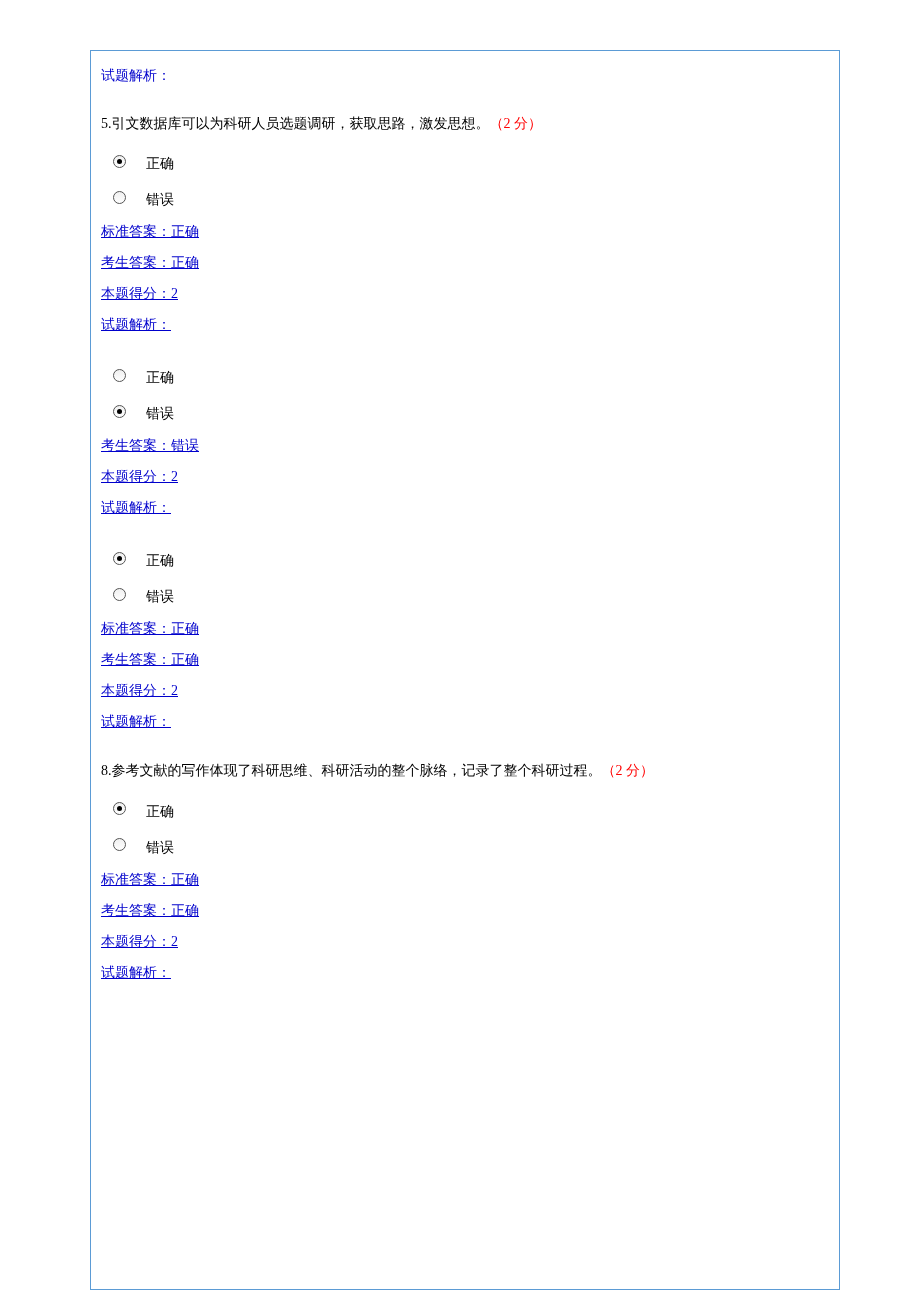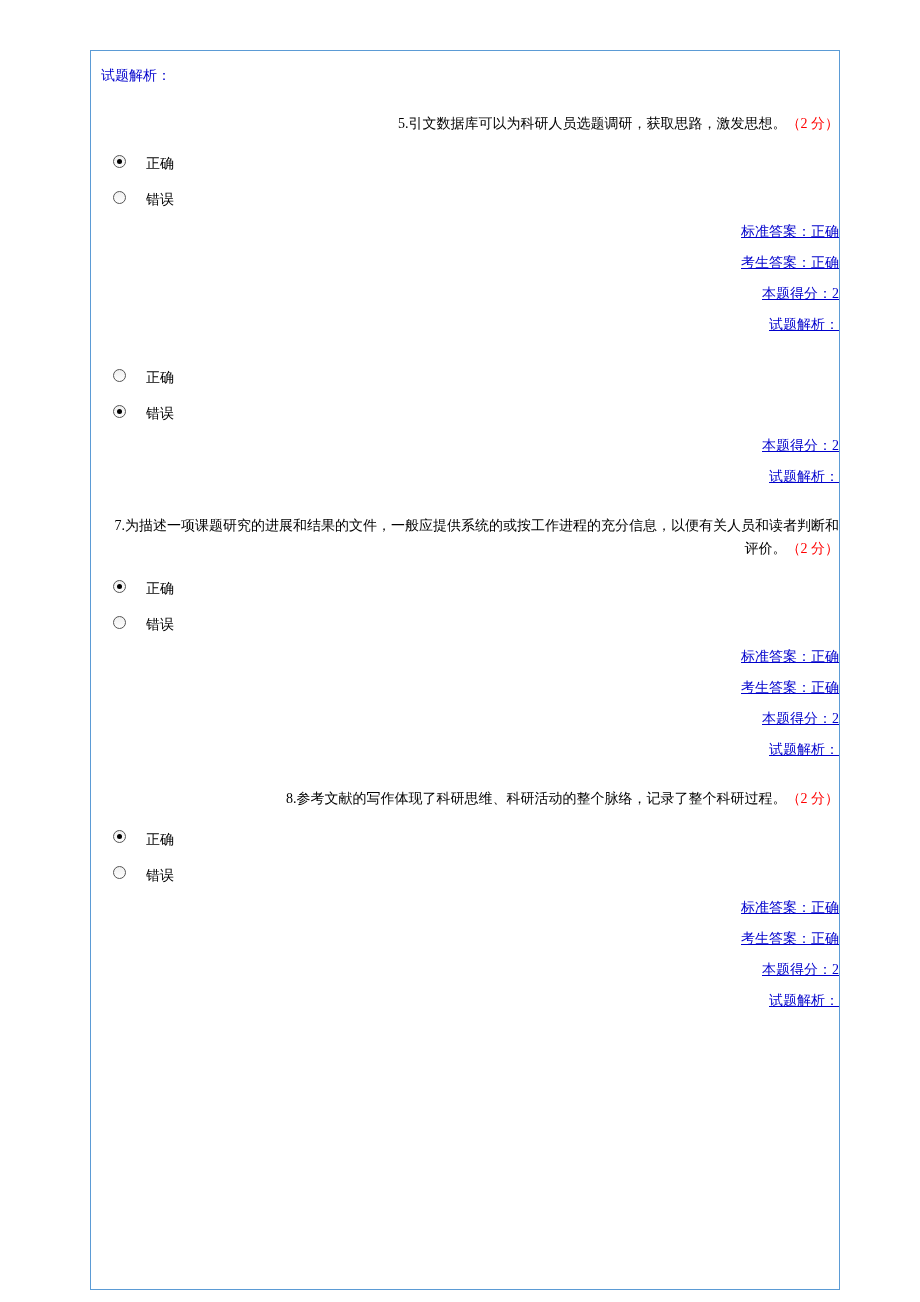--- a/index.html
+++ b/index.html
@@ -10,21 +10,21 @@
   body {
     font-family: "SimSun", "宋体", serif;
     font-size: 14px;
     background: #fff;
     padding: 0;
     width: 920px;
   }
   .page-border {
     border: 1px solid #5b9bd5;
     margin: 50px 80px 0 90px;
-    padding: 16px 0 10px 10px;
+    padding: 16px 10px 10px 10px;
     min-height: 1240px;
   }
   .analysis {
     color: #0000cc;
     margin-bottom: 28px;
   }
   .question-text {
     color: #000;
     line-height: 1.6;
     margin-bottom: 14px;
@@ -63,21 +63,20 @@
     padding-top: 6px;
   }
   .answer-line {
     color: #0000cc;
     margin-bottom: 10px;
     line-height: 1.5;
     text-decoration: underline;
   }
   .question-block {
     margin-bottom: 28px;
-    text-align: right;
   }
 </style>
 </head>
 <body>
 
 <div class="page-border">
 
   <div class="analysis">试题解析：</div>
 
   <div id="questions-container">
@@ -98,25 +97,25 @@
       </div>
       <div class="question-block">
         <div class="option-row">
           <span class="radio"></span>
           <span class="option-label">正确</span>
         </div>
         <div class="option-row">
           <span class="radio selected"></span>
           <span class="option-label">错误</span>
         </div>
+        <div class="answer-line"><span>考生答案：</span><span>错误</span></div>
         <div class="answer-line"><span>本题得分：</span><span>2</span></div>
         <div class="answer-line"><span>试题解析：</span><span></span></div>
       </div>
       <div class="question-block">
-        <div class="question-text"><span>7.</span><span>为描述一项课题研究的进展和结果的文件，一般应提供系统的或按工作进程的充分信息，以便有关人员和读者判断和评价。</span><span class="points">（2 分）</span></div>
         <div class="option-row">
           <span class="radio selected"></span>
           <span class="option-label">正确</span>
         </div>
         <div class="option-row">
           <span class="radio"></span>
           <span class="option-label">错误</span>
         </div>
         <div class="answer-line"><span>标准答案：</span><span>正确</span></div>
         <div class="answer-line"><span>考生答案：</span><span>正确</span></div>

